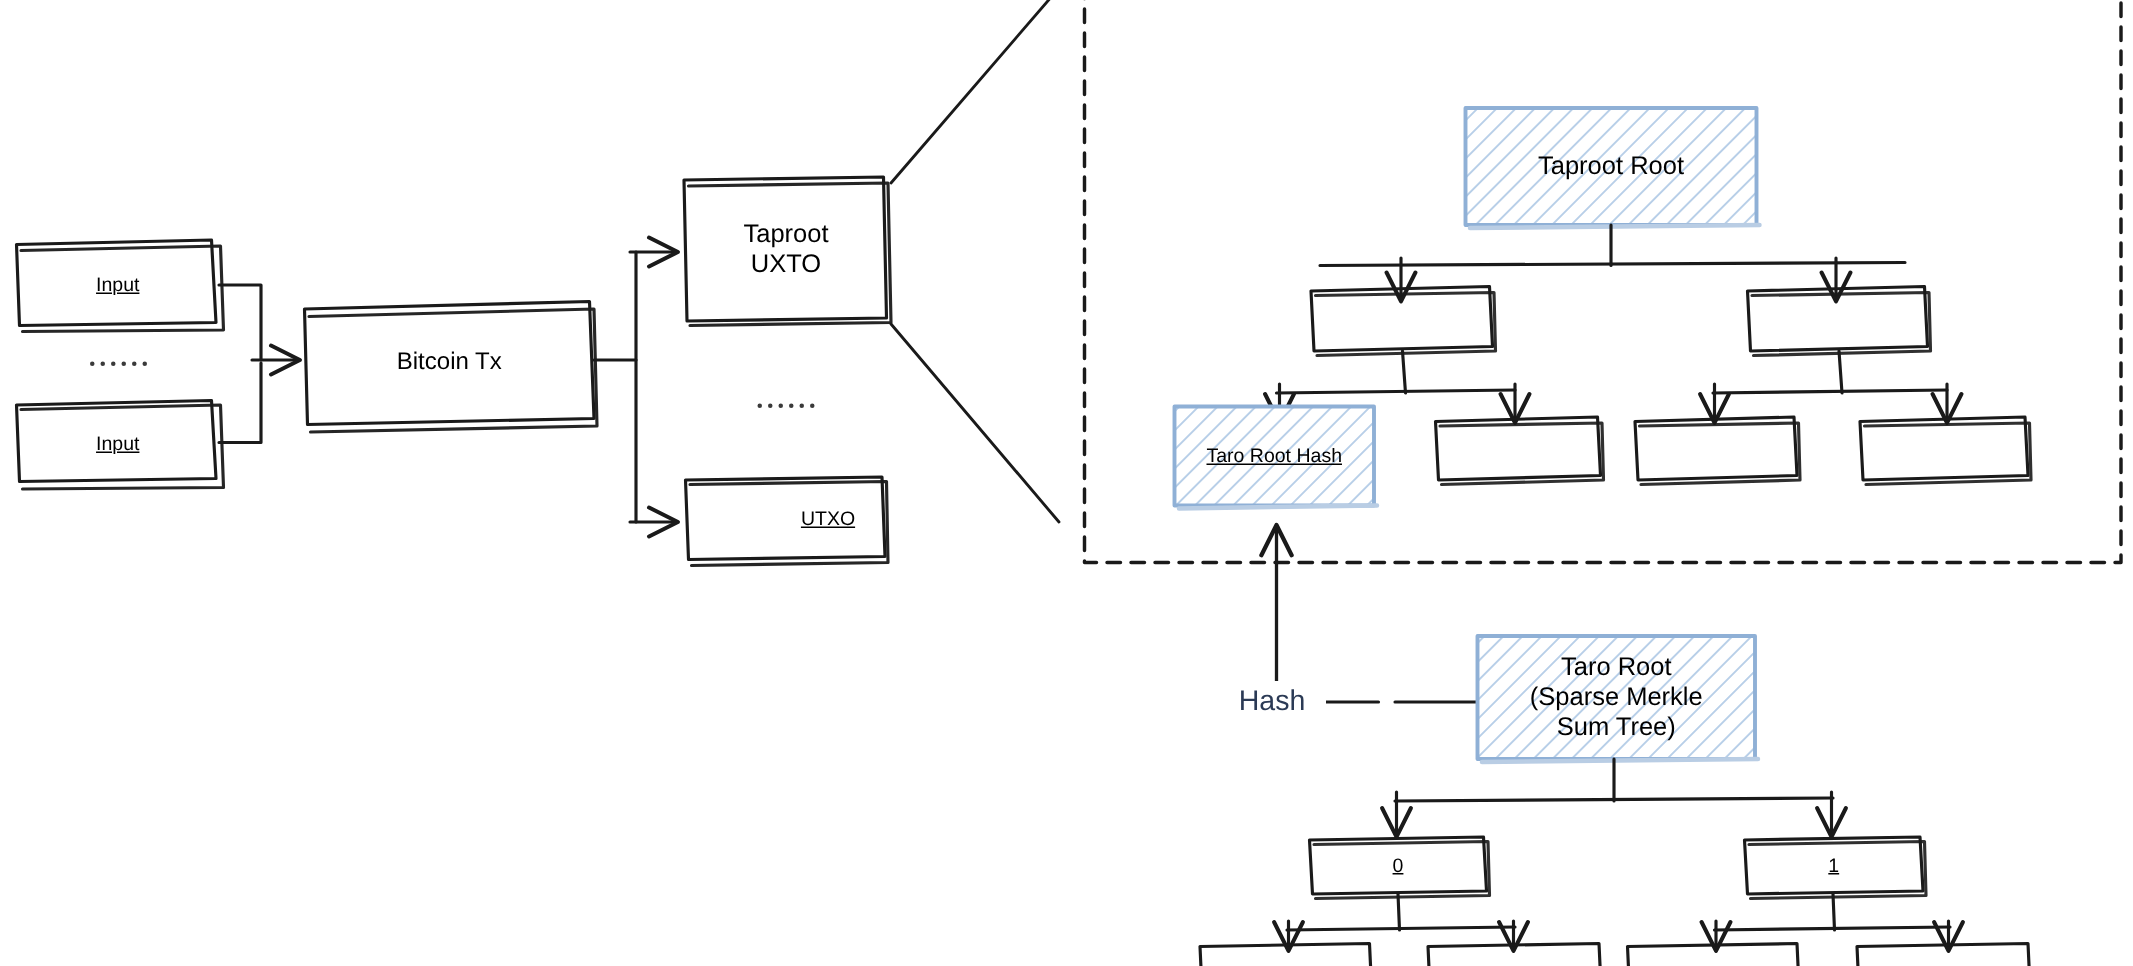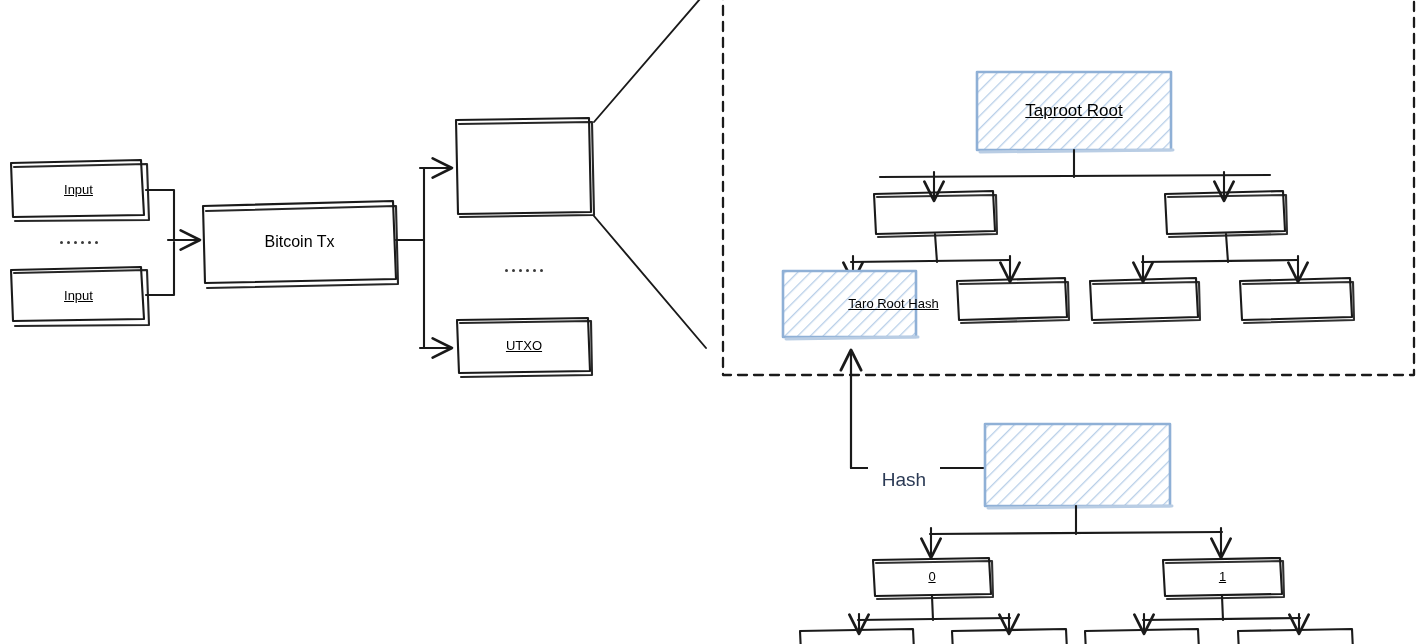--- a/index.html
+++ b/index.html
@@ -217,36 +217,41 @@
       <i></i>
       <i></i>
       <i></i>
       <i></i>
   </div>
 
   <div class="lbl small" style="left:11px;top:270px;width:135px;height:51px;">Input</div>
 
   <div class="lbl big" style="left:203px;top:201px;width:193px;height:82px;">Bitcoin Tx</div>
 
+  <div class="lbl med" style="left:456px;top:118px;width:136px;height:96px;">Taproot
+UXTO</div>
 
   <div class="dots" style="left:457px;top:258px;width:134px;height:24px;">
     <i></i>
       <i></i>
       <i></i>
       <i></i>
       <i></i>
       <i></i>
   </div>
 
-  <div class="lbl small" style="left:457px;top:318px;width:134px;height:55px;">UTXO</div>
-
-  <div class="lbl med" style="left:977px;top:72px;width:194px;height:78px;text-decoration:underline;">Taproot Root</div>
-
-  <div class="lbl small" style="left:783px;top:271px;width:133px;height:66px;padding-left:44px;">Taro Root Hash</div>
-
-  <div class="lbl hashlbl" style="left:868px;top:454px;width:68px;height:28px;margin-top:12px;">Hash</div>
-
+  <div class="lbl small" style="left:457px;top:318px;width:134px;height:55px;padding-left:28px;">UTXO</div>
+
+  <div class="lbl med" style="left:977px;top:72px;width:194px;height:78px;">Taproot Root</div>
+
+  <div class="lbl small" style="left:783px;top:271px;width:133px;height:66px;">Taro Root Hash</div>
+
+  <div class="lbl hashlbl" style="left:812px;top:454px;width:68px;height:28px;">Hash</div>
+
+  <div class="lbl med" style="left:985px;top:424px;width:185px;height:82px;">Taro Root
+(Sparse Merkle
+Sum Tree)</div>
 
   <div class="lbl small" style="left:873px;top:558px;width:118px;height:38px;">0</div>
 
   <div class="lbl small" style="left:1163px;top:558px;width:119px;height:38px;">1</div>
 
 </div>
 
 </body></html>

